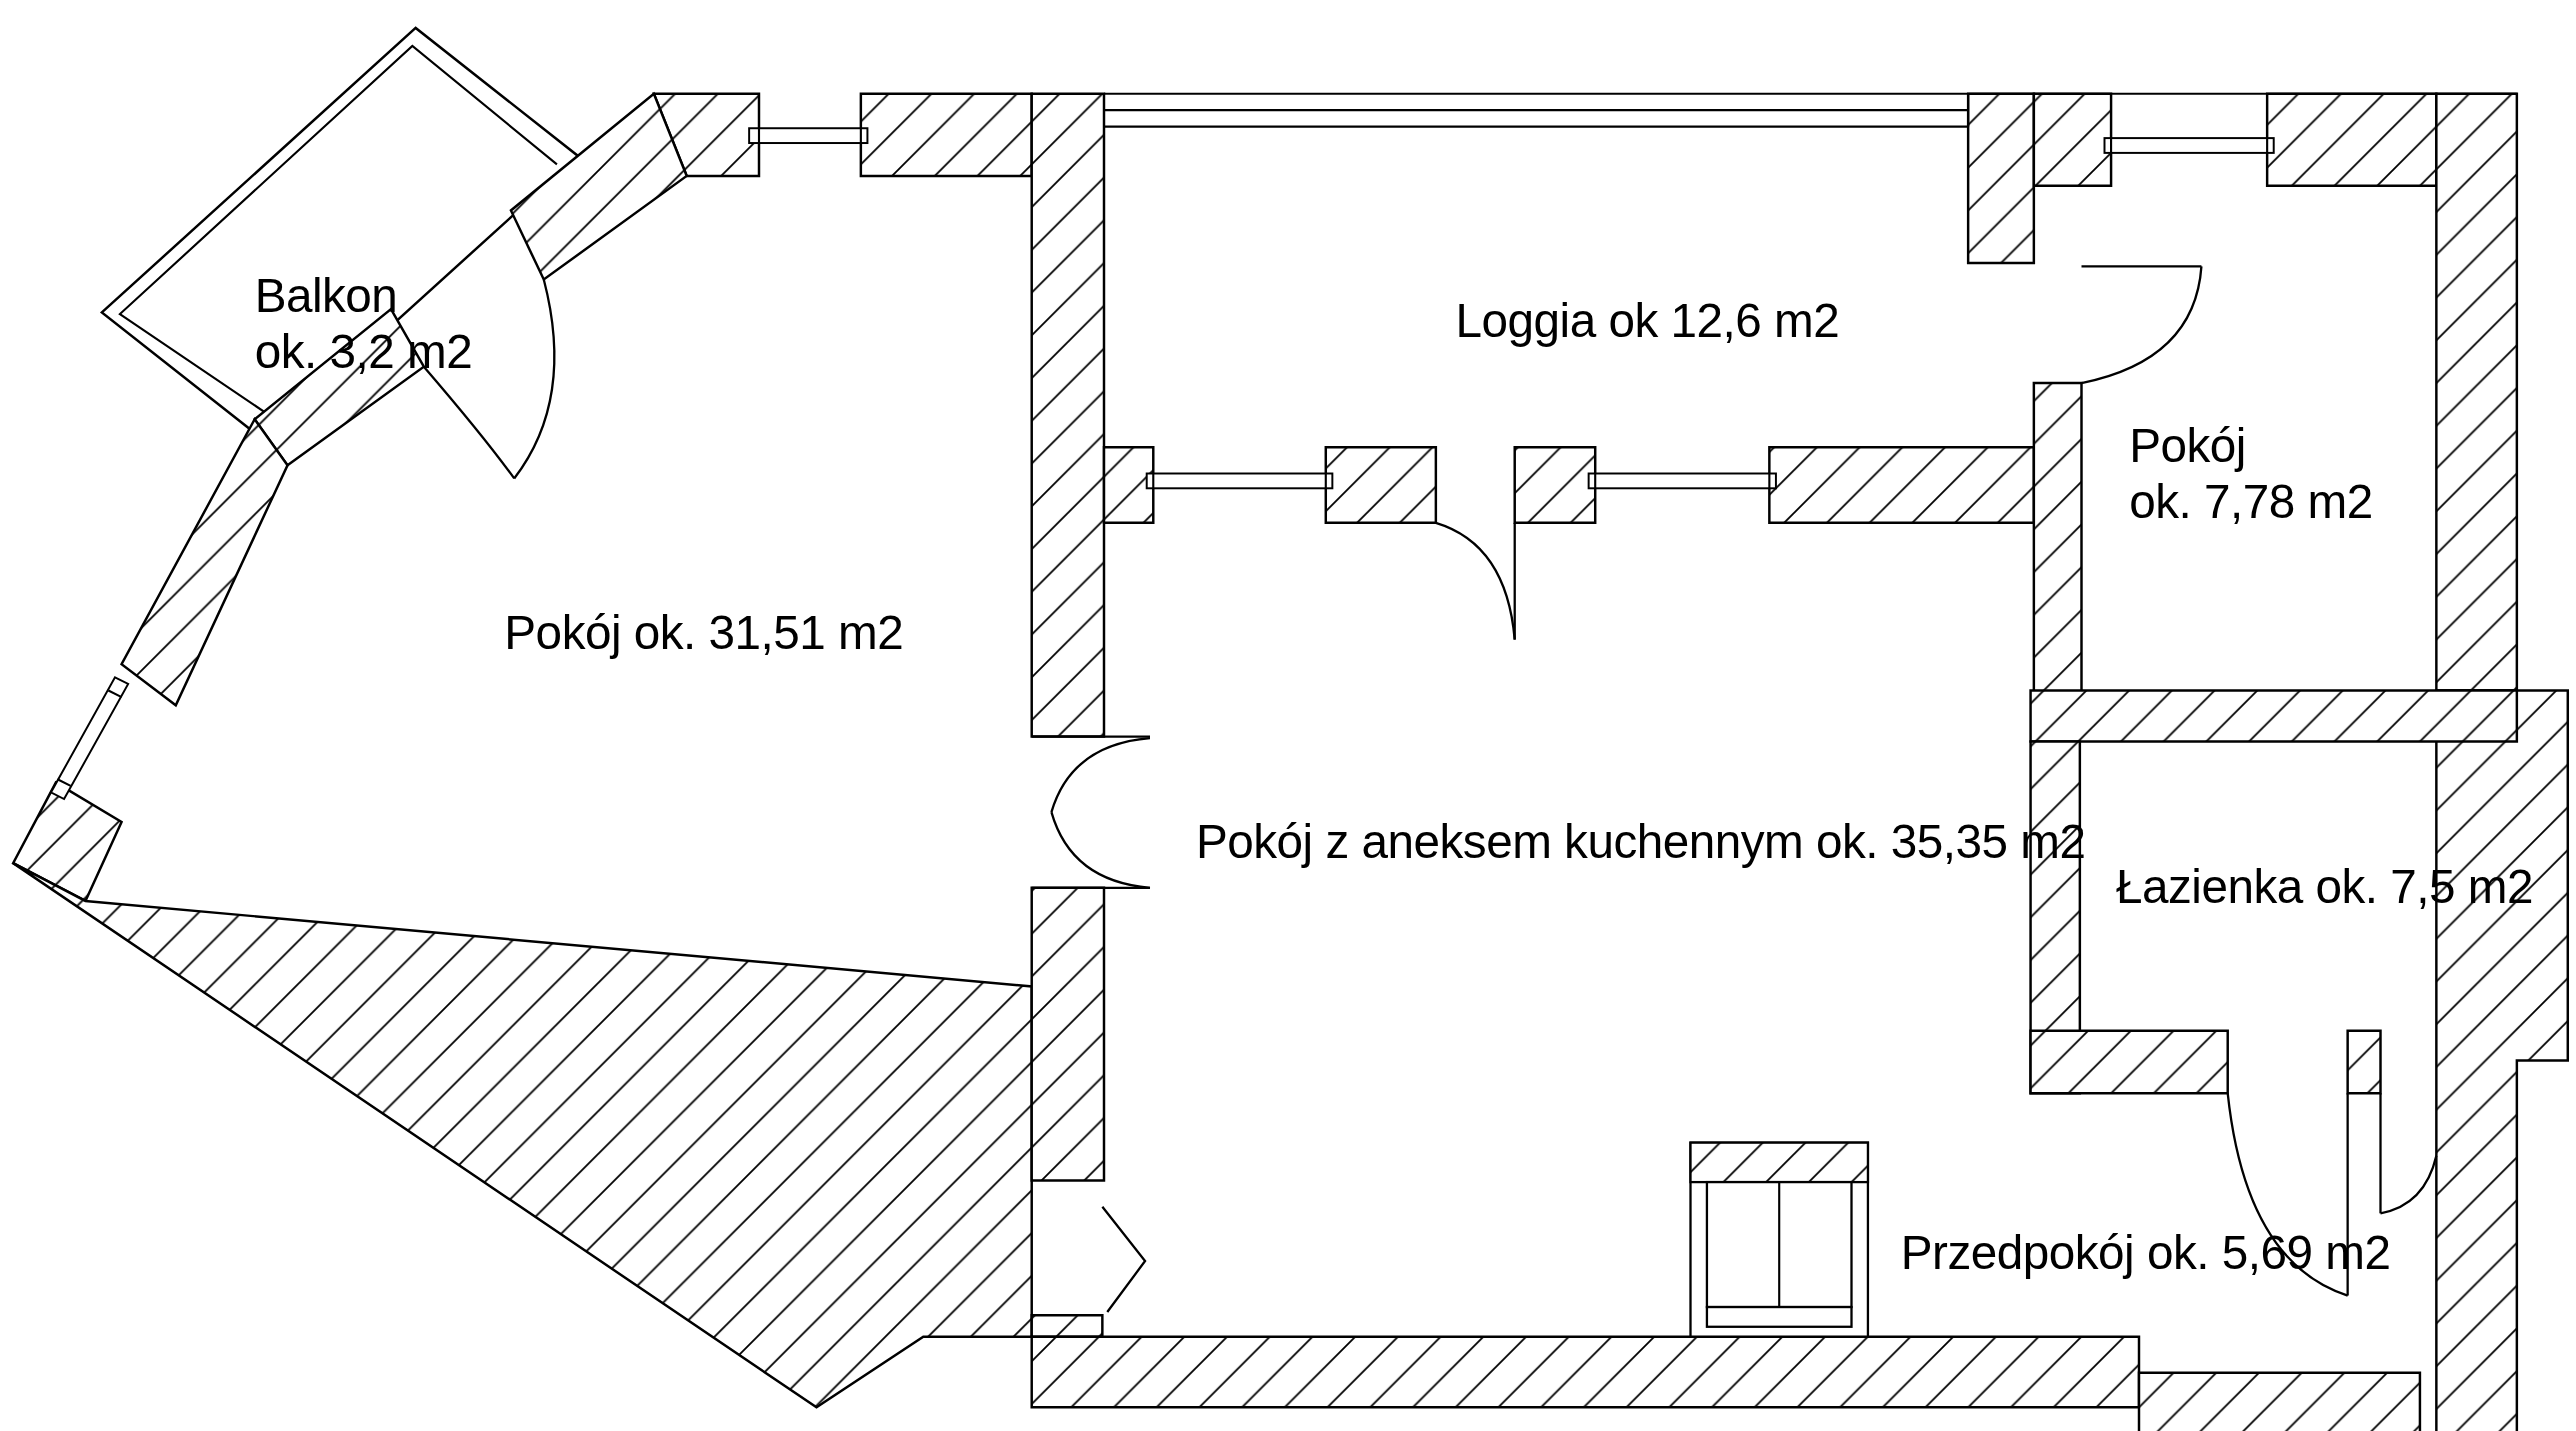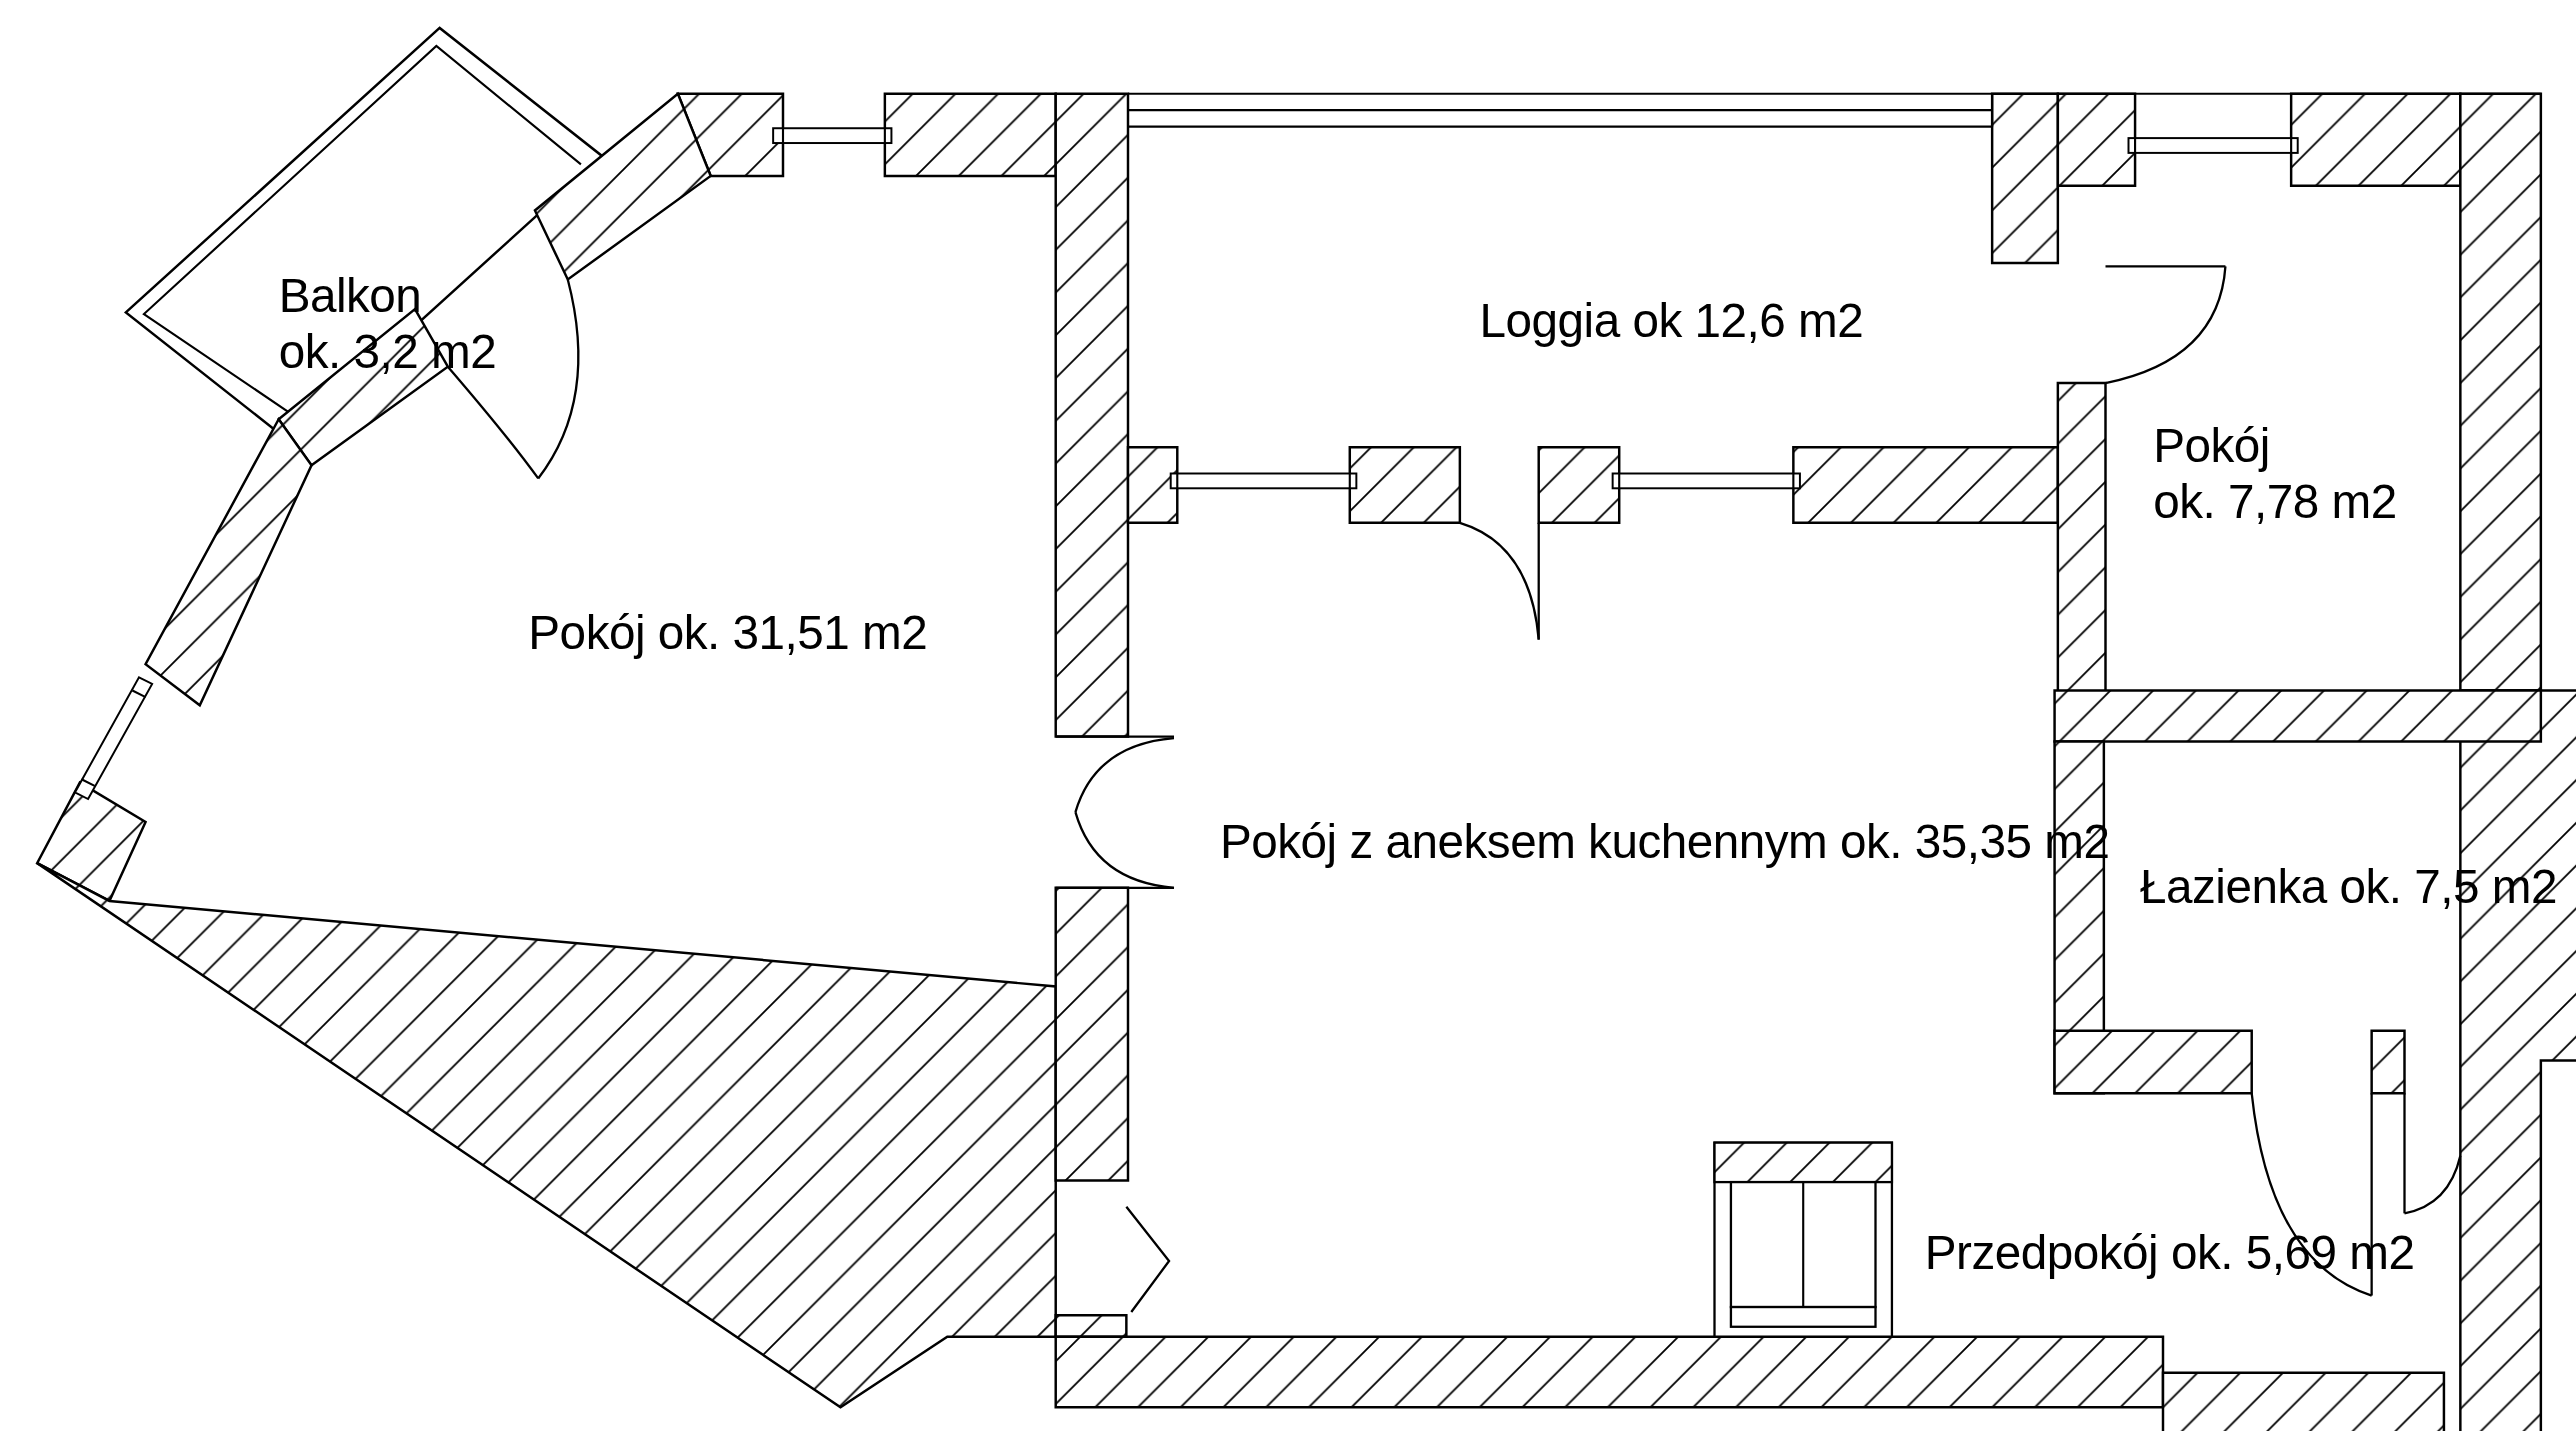--- a/index.html
+++ b/index.html
@@ -6,21 +6,20 @@
     margin: 0;
     padding: 0;
     background: #ffffff;
     width: 2576px;
     height: 1432px;
     overflow: hidden;
   }
   #plan-wrap {
     width: 2084px;
     height: 1432px;
-    padding-left: 24px;
   }
   svg {
     display: block;
   }
   .wall {
     fill: url(#hatch);
     stroke: #000;
     stroke-width: 1.5;
     stroke-linejoin: miter;
   }

